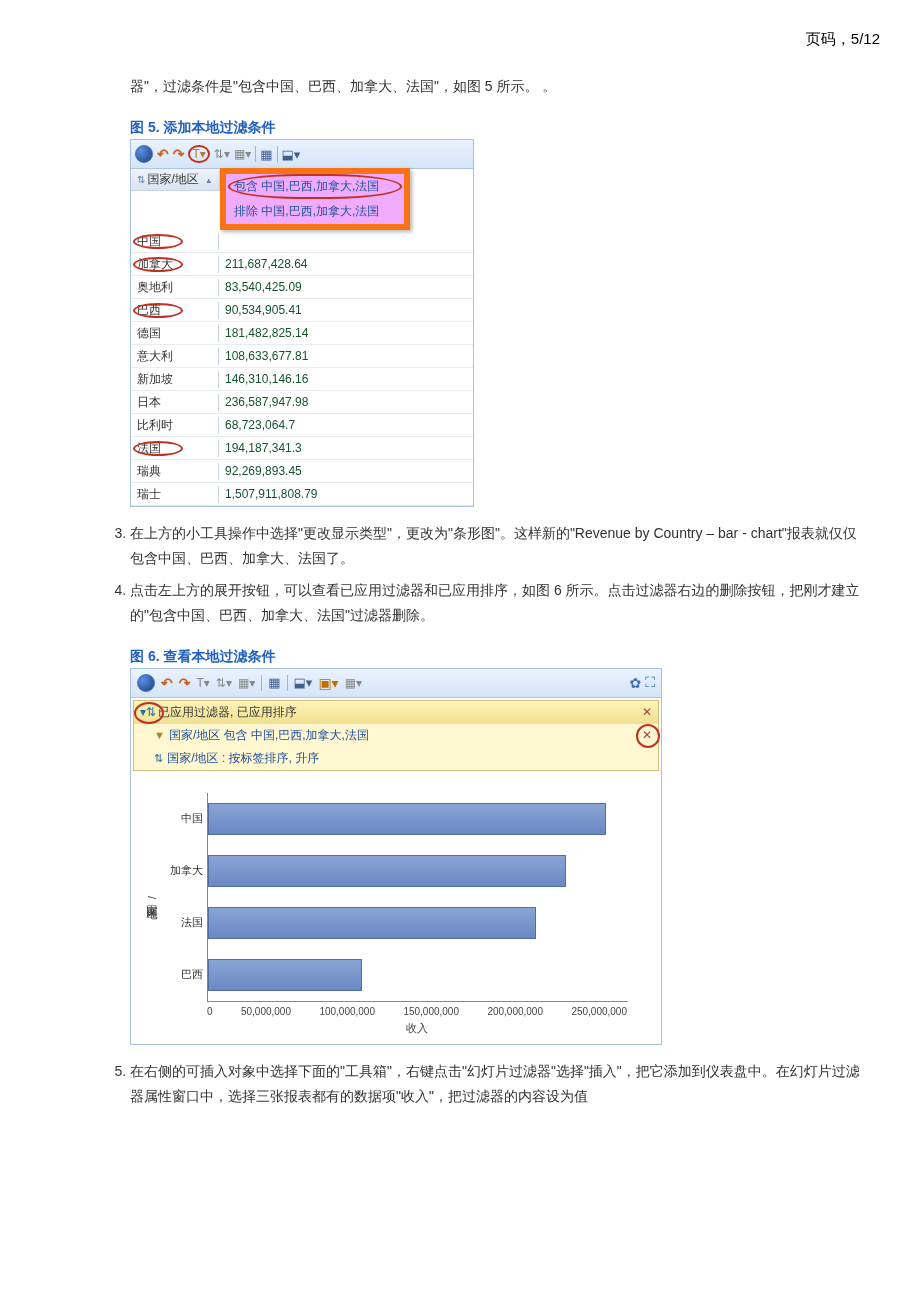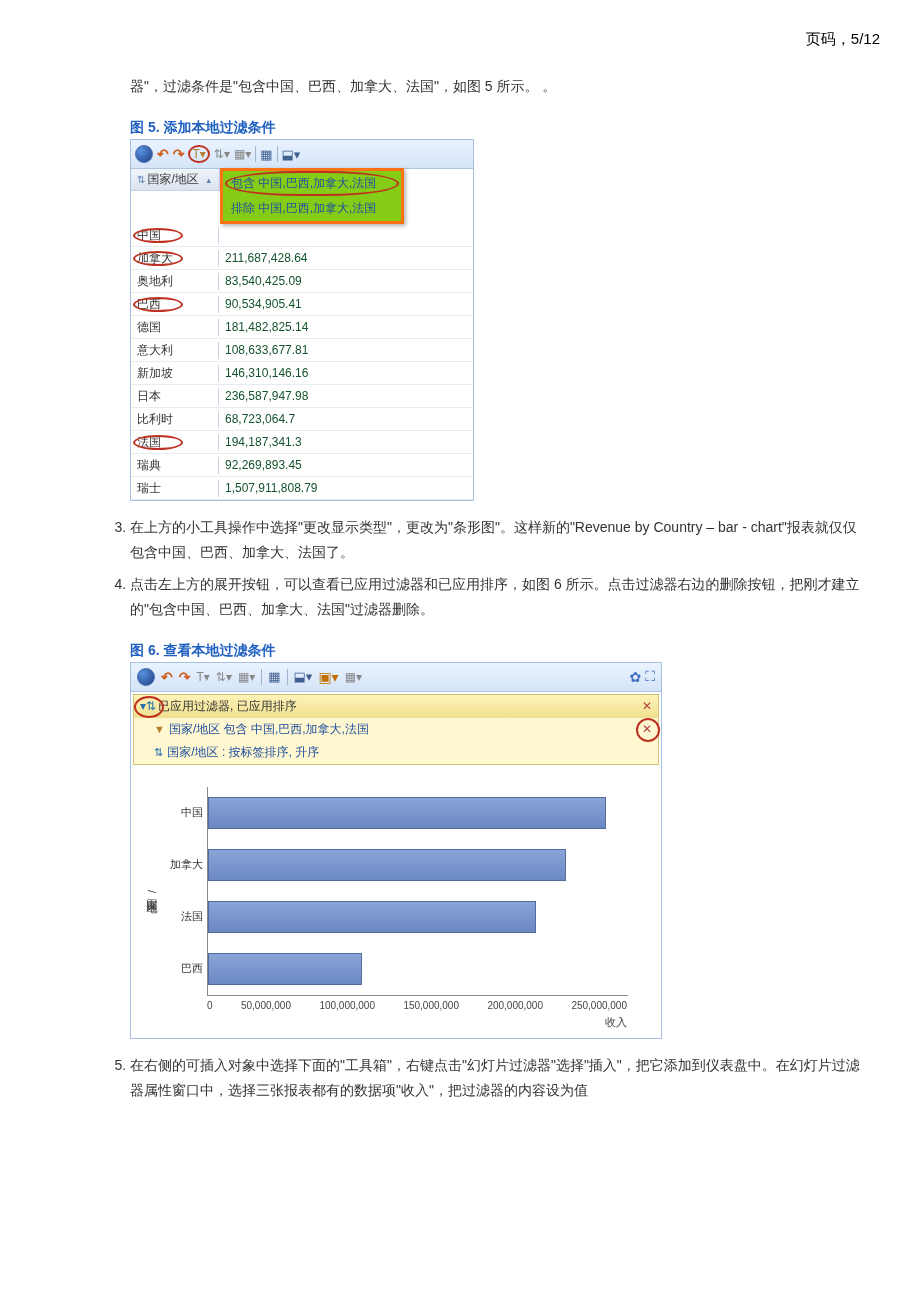--- a/index.html
+++ b/index.html
@@ -85,22 +85,22 @@
     height: 22px;
     box-sizing: border-box;
   }
   .sort-tri { color:#6080b0; font-size:9px; margin-left:auto; margin-right:2px;}
   .fig5-col2 {
     flex: 1;
   }
   .fig5-menu {
     margin-top: -1px;
     margin-left: 0px;
-    background: #84cc16;
-    border: 3px solid #f97316;
+    background: #f0abfc;
+    border: 6px solid #f97316;
     box-shadow: 2px 2px 4px rgba(0,0,0,0.3);
     width: 178px;
   }
   .fig5-menu-item {
     padding: 4px 8px;
     font-size: 12px;
     color: #2050a0;
     display:flex; align-items:center;
   }
   .fig5-menu-item.hl {
@@ -263,21 +263,21 @@
   .chart-xticks {
     display:flex;
     justify-content: space-between;
     width: 420px;
     margin-left: 66px;
     font-size: 10px;
     color:#444;
     padding-top: 4px;
   }
   .chart-xlabel {
-    text-align: right;
+    text-align: center;
     font-size: 11px;
     color:#444;
     margin-top: 4px;
     margin-left: 66px;
     width: 420px;
   }
 </style>
 </head>
 <body>
 

